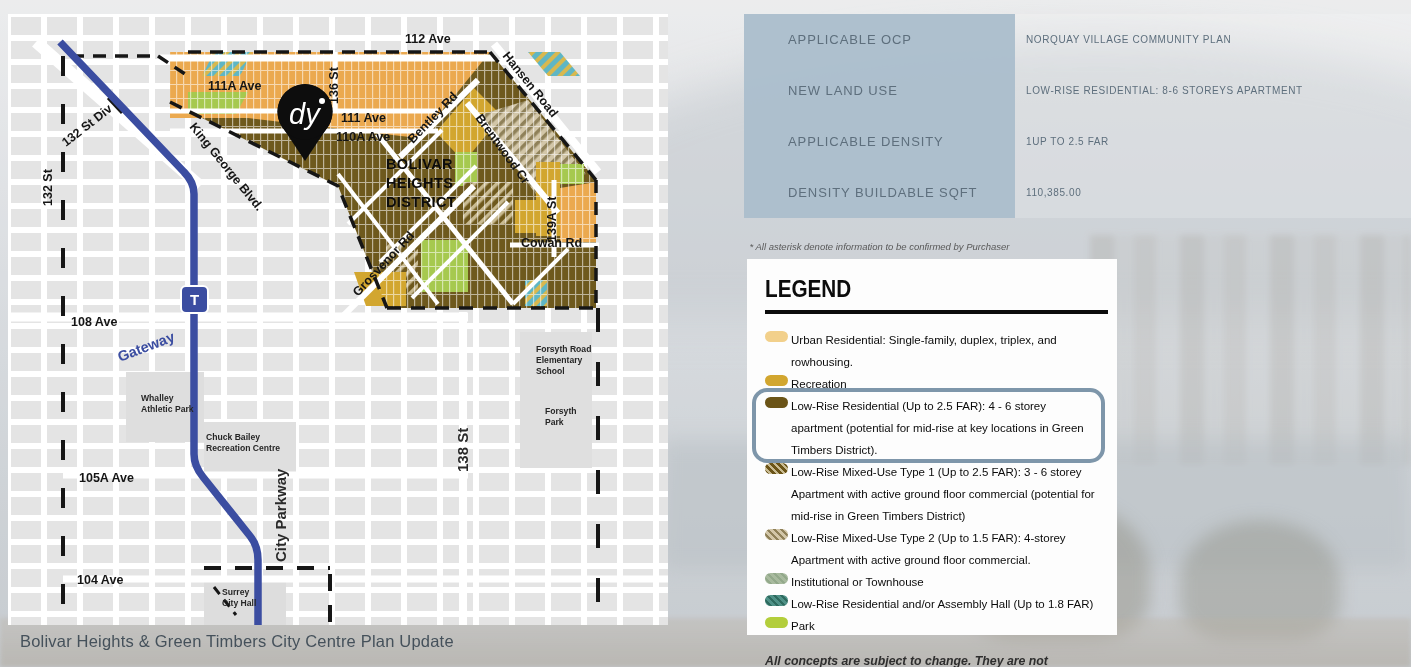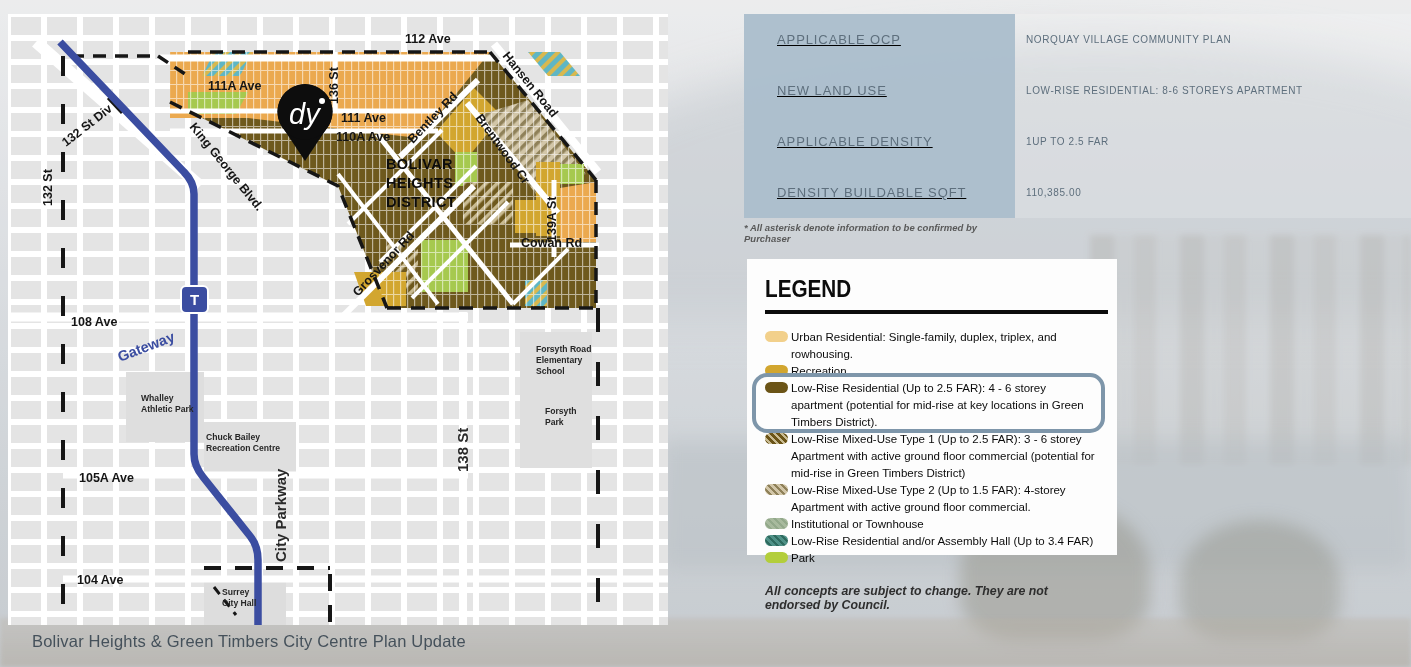--- a/index.html
+++ b/index.html
@@ -19,40 +19,40 @@
   #haze{top:0;left:0;width:1411px;height:667px;background:rgba(235,237,238,.25);}
 
   
   #map-panel{position:absolute;left:8px;top:14px;width:660px;height:611px;background:#ffffff;}
   #map-svg text{font-family:"Liberation Sans",sans-serif;}
   .lbl-lg{font-size:12.5px;font-weight:bold;fill:#151515;}
   .lbl-xl{font-size:15px;font-weight:600;fill:#2a2a2a;}
   .lbl-district{font-size:14.5px;font-weight:800;fill:#0c0c0c;letter-spacing:.4px;}
   .lbl-sm{font-size:8.6px;font-weight:700;fill:#262626;}
   .lbl-gateway{font-size:14.5px;font-weight:800;fill:#3B4DA1;}
-  #caption{position:absolute;left:32px;top:632px;font-size:16.5px;color:#45515b;letter-spacing:.2px;}
+  #caption{position:absolute;left:20px;top:632px;font-size:16.5px;color:#45515b;letter-spacing:.2px;}
 
   
   #info-table{position:absolute;left:744px;top:14px;width:667px;display:grid;
               grid-template-columns:271px 396px;grid-auto-rows:51px;}
-  .tbl-label-cell{background:rgba(171,190,204,.95);display:flex;align-items:center;padding-left:33px;box-sizing:border-box;text-decoration:underline;}
+  .tbl-label-cell{background:rgba(171,190,204,.95);display:flex;align-items:center;padding-left:44px;box-sizing:border-box;}
   .tbl-label-cell span{font-size:13px;font-weight:500;letter-spacing:.9px;color:#5E6F7D;}
   .tbl-value-cell{background:rgba(255,255,255,.18);display:flex;align-items:center;padding-left:11px;box-sizing:border-box;}
   .tbl-value-cell span{font-size:10px;font-weight:500;letter-spacing:.6px;color:#5E6F7D;white-space:nowrap;}
-  #table-footnote{position:absolute;left:744px;top:222px;width:271px;
-                  font-size:9.5px;font-style:italic;color:#595959;font-weight:bold;}
+  #table-footnote{position:absolute;left:744px;top:241px;width:271px;text-align:center;
+                  font-size:9.5px;font-style:italic;color:#595959;}
 
   
-  #legend-box{position:absolute;left:747px;top:259px;width:370px;height:296px;background:#fdfdfd;
+  #legend-box{position:absolute;left:747px;top:259px;width:370px;height:376px;background:#fdfdfd;
               box-sizing:border-box;padding:17px 18px 0 18px;}
   #legend-title{font-size:23px;font-weight:bold;color:#0c0c0c;transform:scaleX(.9);transform-origin:left;letter-spacing:0;}
   #legend-rule{height:3.5px;background:#0c0c0c;margin-top:7px;width:343px;}
   #legend-entries{list-style:none;margin:15px 0 0 0;padding:0;}
   .legend-entry{position:relative;display:grid;grid-template-columns:26px 1fr;column-gap:0;
-                font-size:11.5px;line-height:17px;color:#0b0b0b;width:334px;}
+                font-size:11.5px;line-height:22px;color:#0b0b0b;width:334px;}
   .legend-swatch{width:23px;height:11px;border-radius:5.5px;margin-top:2.5px;}
   .legend-entry.hl .hl-ring{position:absolute;left:-13px;right:-6px;top:-7px;bottom:-2px;
                 border:4px solid #7E96AA;border-radius:15px;pointer-events:none;}
   .hl-ring{display:none;}
   .legend-entry.hl .hl-ring{display:block;}
   #legend-note{margin-top:17px;font-size:12.3px;font-style:italic;font-weight:600;color:#2e2e2e;line-height:14px;width:320px;}
 </style>
 </head>
 <body>
 
@@ -287,21 +287,21 @@
 
       <li class="legend-entry">
 
         <span class="legend-swatch" style="background: repeating-linear-gradient(45deg, rgb(168, 186, 158) 0px, rgb(168, 186, 158) 3px, rgb(147, 169, 139) 3px, rgb(147, 169, 139) 5px);"></span>
         <span class="legend-label">Institutional or Townhouse</span>
       </li>
 
       <li class="legend-entry">
 
         <span class="legend-swatch" style="background: repeating-linear-gradient(45deg, rgb(79, 145, 135) 0px, rgb(79, 145, 135) 3px, rgb(46, 107, 95) 3px, rgb(46, 107, 95) 5px);"></span>
-        <span class="legend-label">Low-Rise Residential and/or Assembly Hall (Up to 3.4 FAR)</span>
+        <span class="legend-label">Low-Rise Residential and/or Assembly Hall (Up to 1.8 FAR)</span>
       </li>
 
       <li class="legend-entry">
 
         <span class="legend-swatch" style="background: rgb(179, 206, 59);"></span>
         <span class="legend-label">Park</span>
       </li>
     </ul>
   <div id="legend-note">All concepts are subject to change. They are not endorsed by Council.</div>
 </div>

